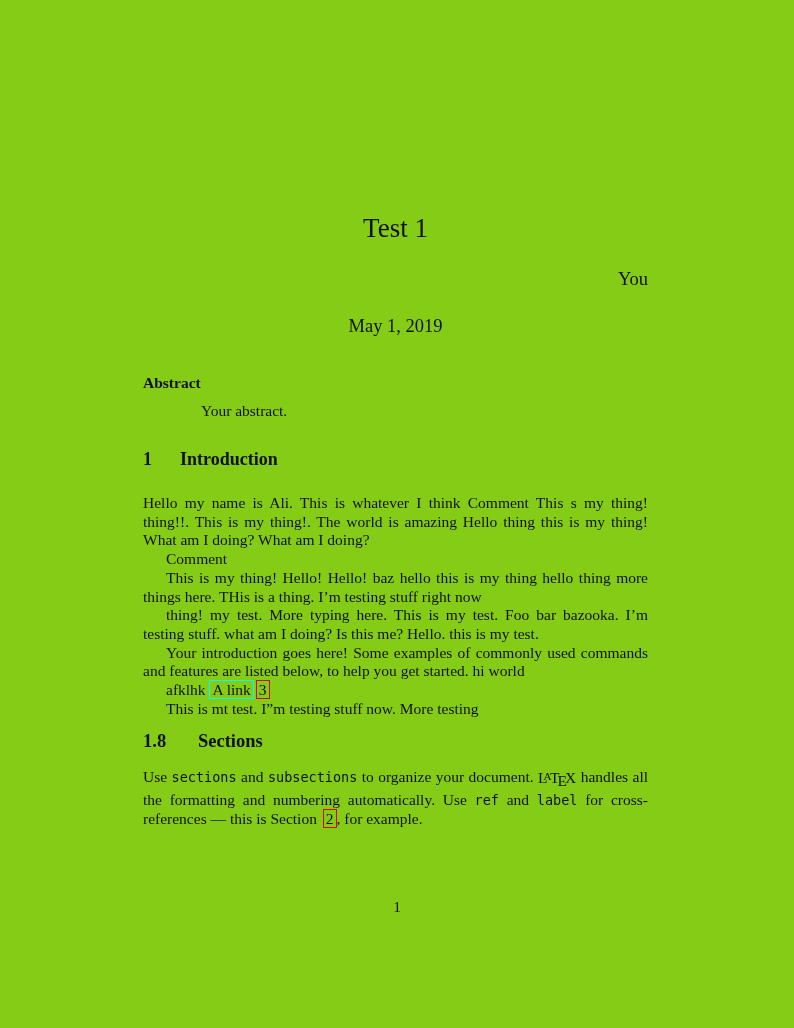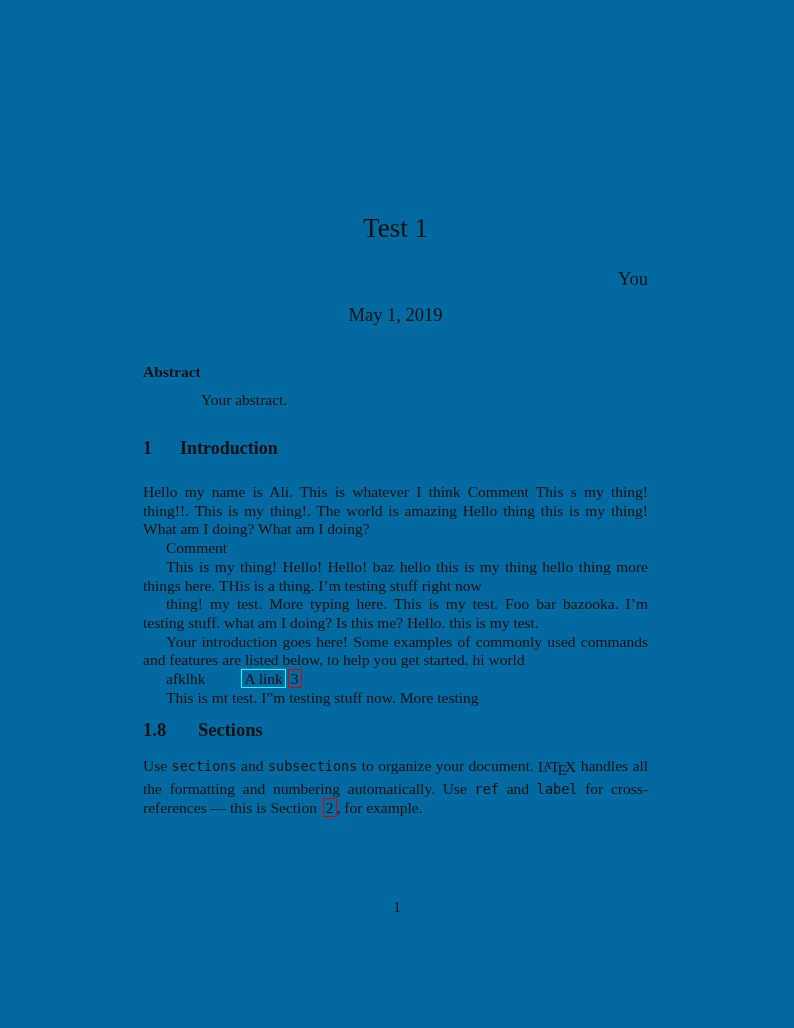--- a/index.html
+++ b/index.html
@@ -2,42 +2,42 @@
 <html><head>
 <meta charset="utf-8">
 <style>
   html, body { margin: 0; padding: 0; background: #ffffff; }
   .page {
     position: relative;
     width: 794px;
     height: 1028px;
     box-sizing: border-box;
     padding: 0 146px 0 143px;
-    background: #0369a1;
+    background: #84cc16;
     color: #111111;
     font-family: "Liberation Serif", "DejaVu Serif", serif;
     font-size: 15.5px;
     line-height: 18.7px;
     overflow: hidden;
   }
   .doc-title {
     padding-top: 212px;
     font-size: 27px;
     line-height: 32px;
     text-align: center;
     font-weight: normal;
   }
   .doc-author {
     margin-top: 24px;
     font-size: 18.5px;
     line-height: 23px;
     text-align: right;
   }
   .doc-date {
-    margin-top: 13px;
+    margin-top: 24px;
     font-size: 18.5px;
     line-height: 23px;
     text-align: center;
   }
   .abstract-heading {
     margin-top: 35px;
     font-size: 15.5px;
     line-height: 19px;
     font-weight: bold;
   }
@@ -114,21 +114,21 @@
   <div class="abstract-heading">Abstract</div>
   <div class="abstract-body">Your abstract.</div>
 
   <div class="h-sec h-sec1"><span class="secnum">1</span><span>Introduction</span></div>
 
   <p class="first">Hello my name is Ali. This is whatever I think Comment This s my thing! thing!!. This is my thing!. The world is amazing Hello thing this is my thing! What am I doing? What am I doing?</p>
   <p class="indent">Comment</p>
   <p class="indent">This is my thing! Hello! Hello! baz hello this is my thing hello thing more things here. THis is a thing. I’m testing stuff right now</p>
   <p class="indent">thing! my test. More typing here. This is my test. Foo bar bazooka. I’m testing stuff. what am I doing? Is this me? Hello. this is my test.</p>
   <p class="indent">Your introduction goes here! Some examples of commonly used commands and features are listed below, to help you get started. hi world</p>
-  <p class="indent"><span>afklhk </span><a class="linkbox urlbox" style="border-color: rgb(0, 255, 255); margin-left: 32px;">A link</a><a class="linkbox refbox" style="border-color: rgb(224, 0, 0);">3</a></p>
+  <p class="indent"><span>afklhk </span><a class="linkbox urlbox" style="border-color: rgb(0, 255, 255);">A link</a><a class="linkbox refbox" style="border-color: rgb(224, 0, 0);">3</a></p>
   <p class="indent">This is mt test. I”m testing stuff now. More testing</p>
 
 
   <div class="h-subsec"><span class="subsecnum">1.8</span><span>Sections</span></div>
 
   <p class="after-heading"><span>Use </span><span class="tt">sections</span><span> and </span><span class="tt">subsections</span><span> to organize your document. </span><span class="latex"><span>L</span><span class="lx-a">A</span><span>T</span><span class="lx-e">E</span><span>X</span></span><span> handles all the formatting and numbering automatically. Use </span><span class="tt">ref</span><span> and </span><span class="tt">label</span><span> for cross-references — this is Section </span><a class="linkbox refbox" style="border-color: rgb(224, 0, 0);">2</a><span>, for example.</span></p>
 
   <div class="page-number">1</div>
 
 </div>

